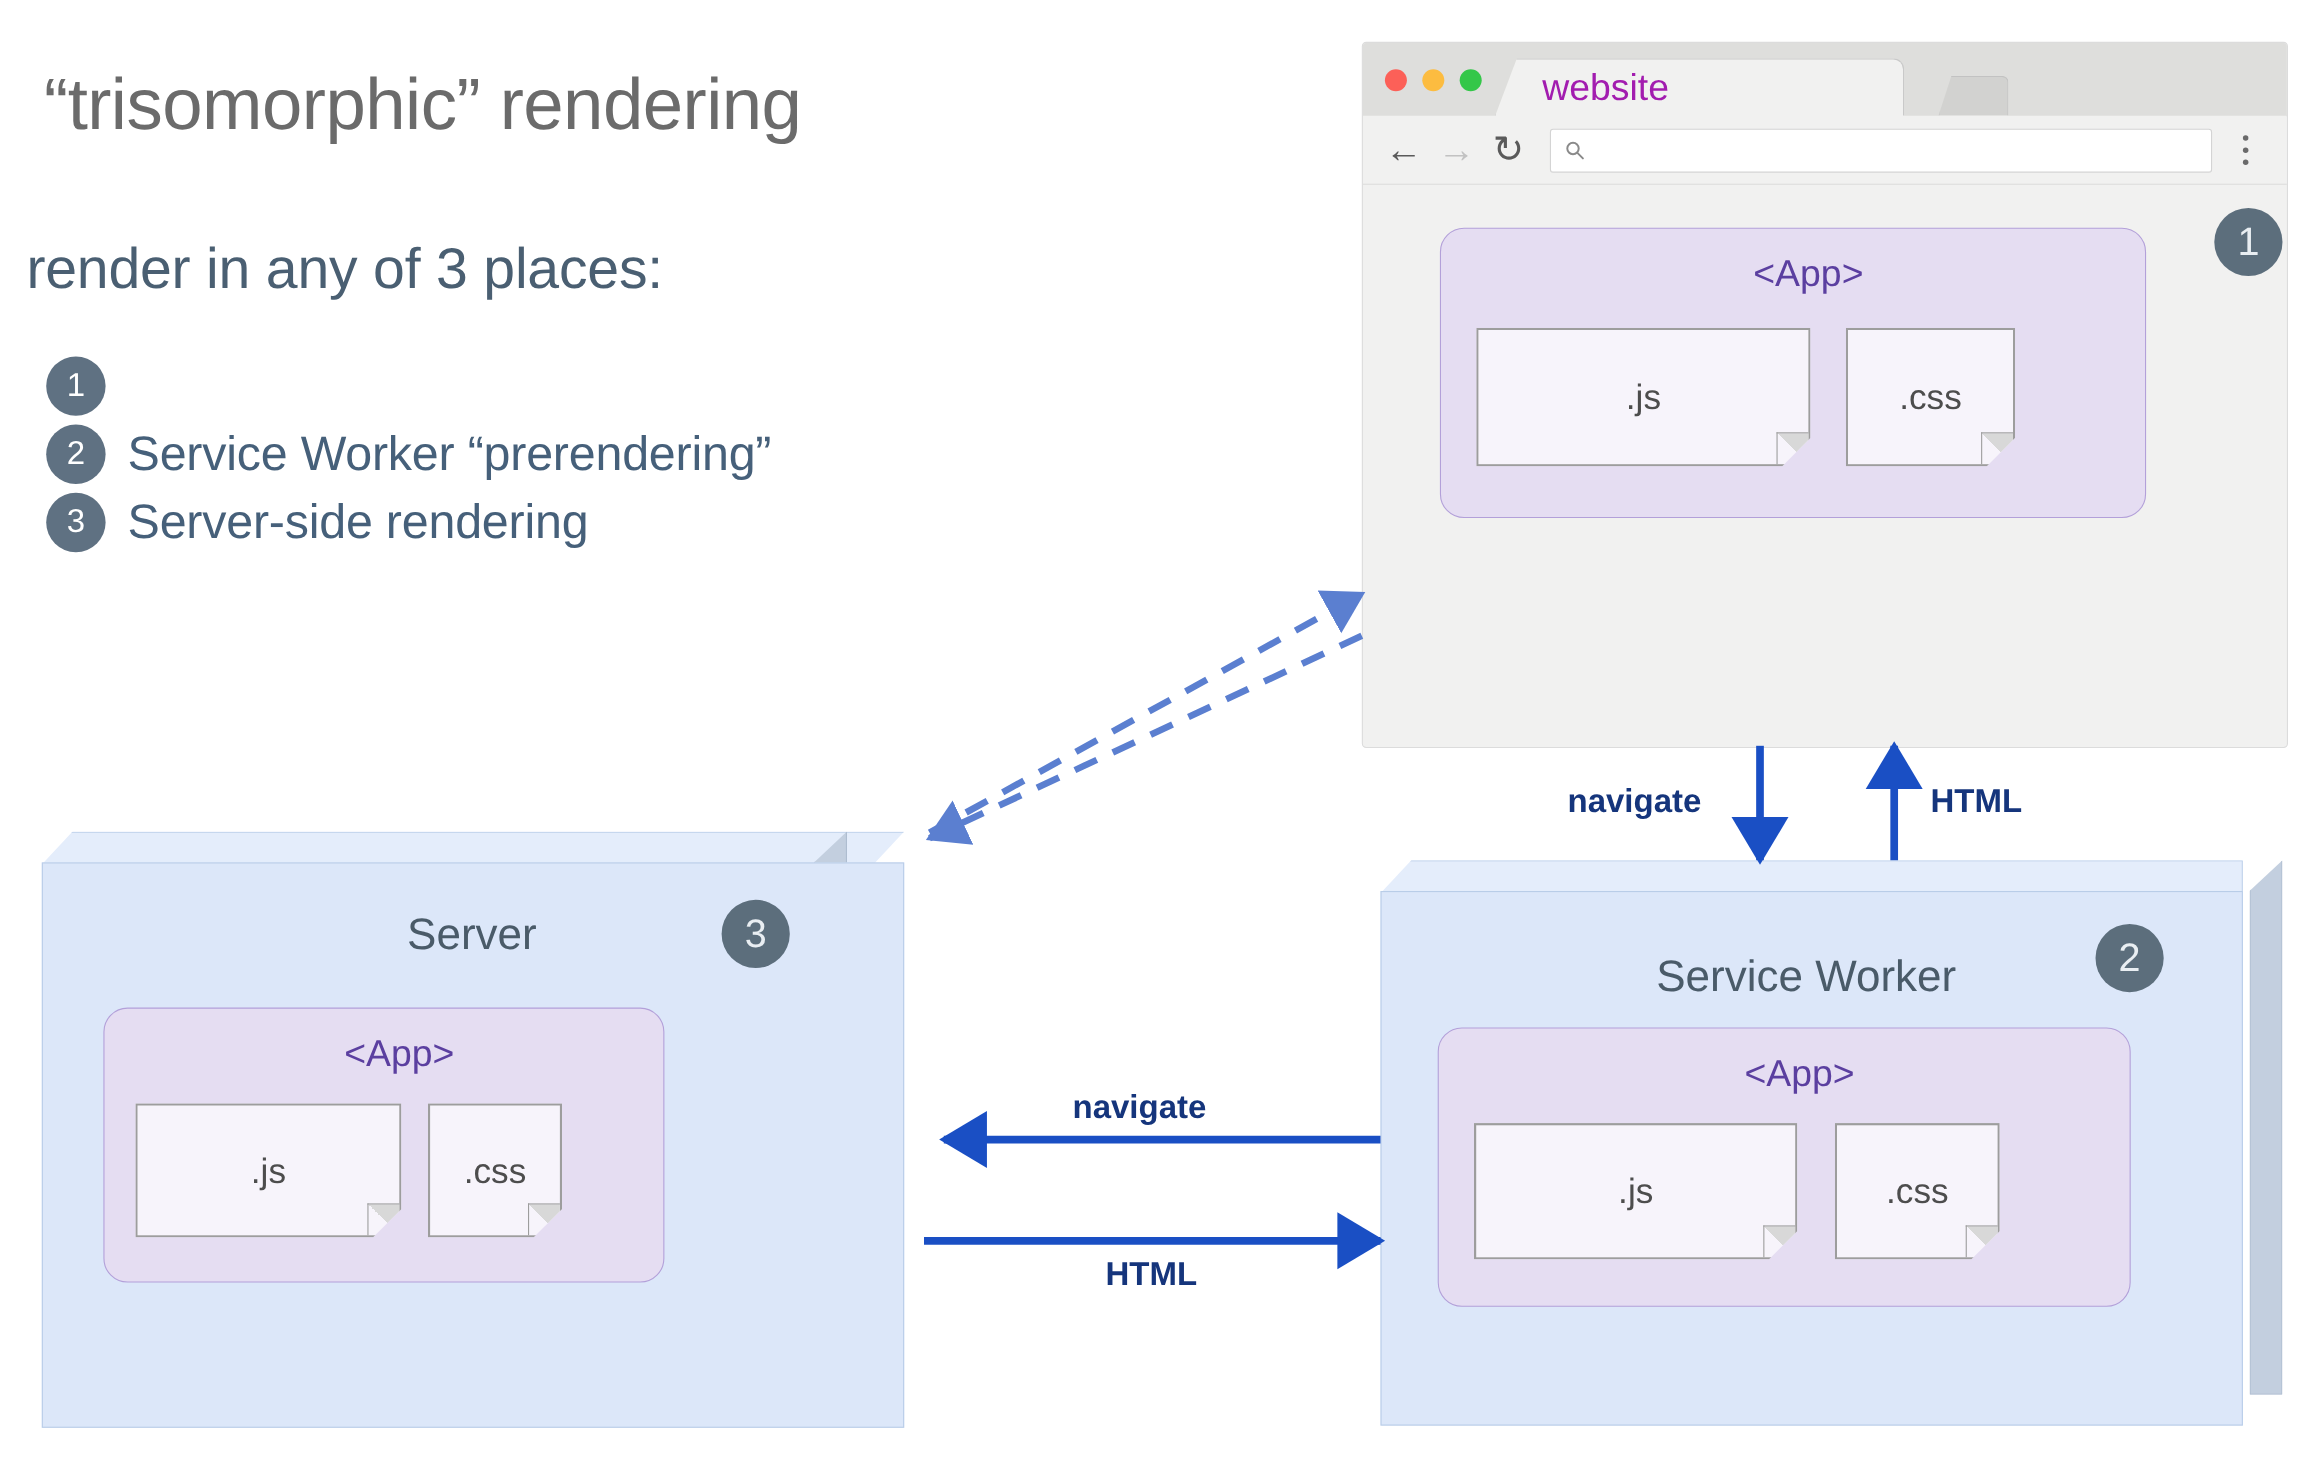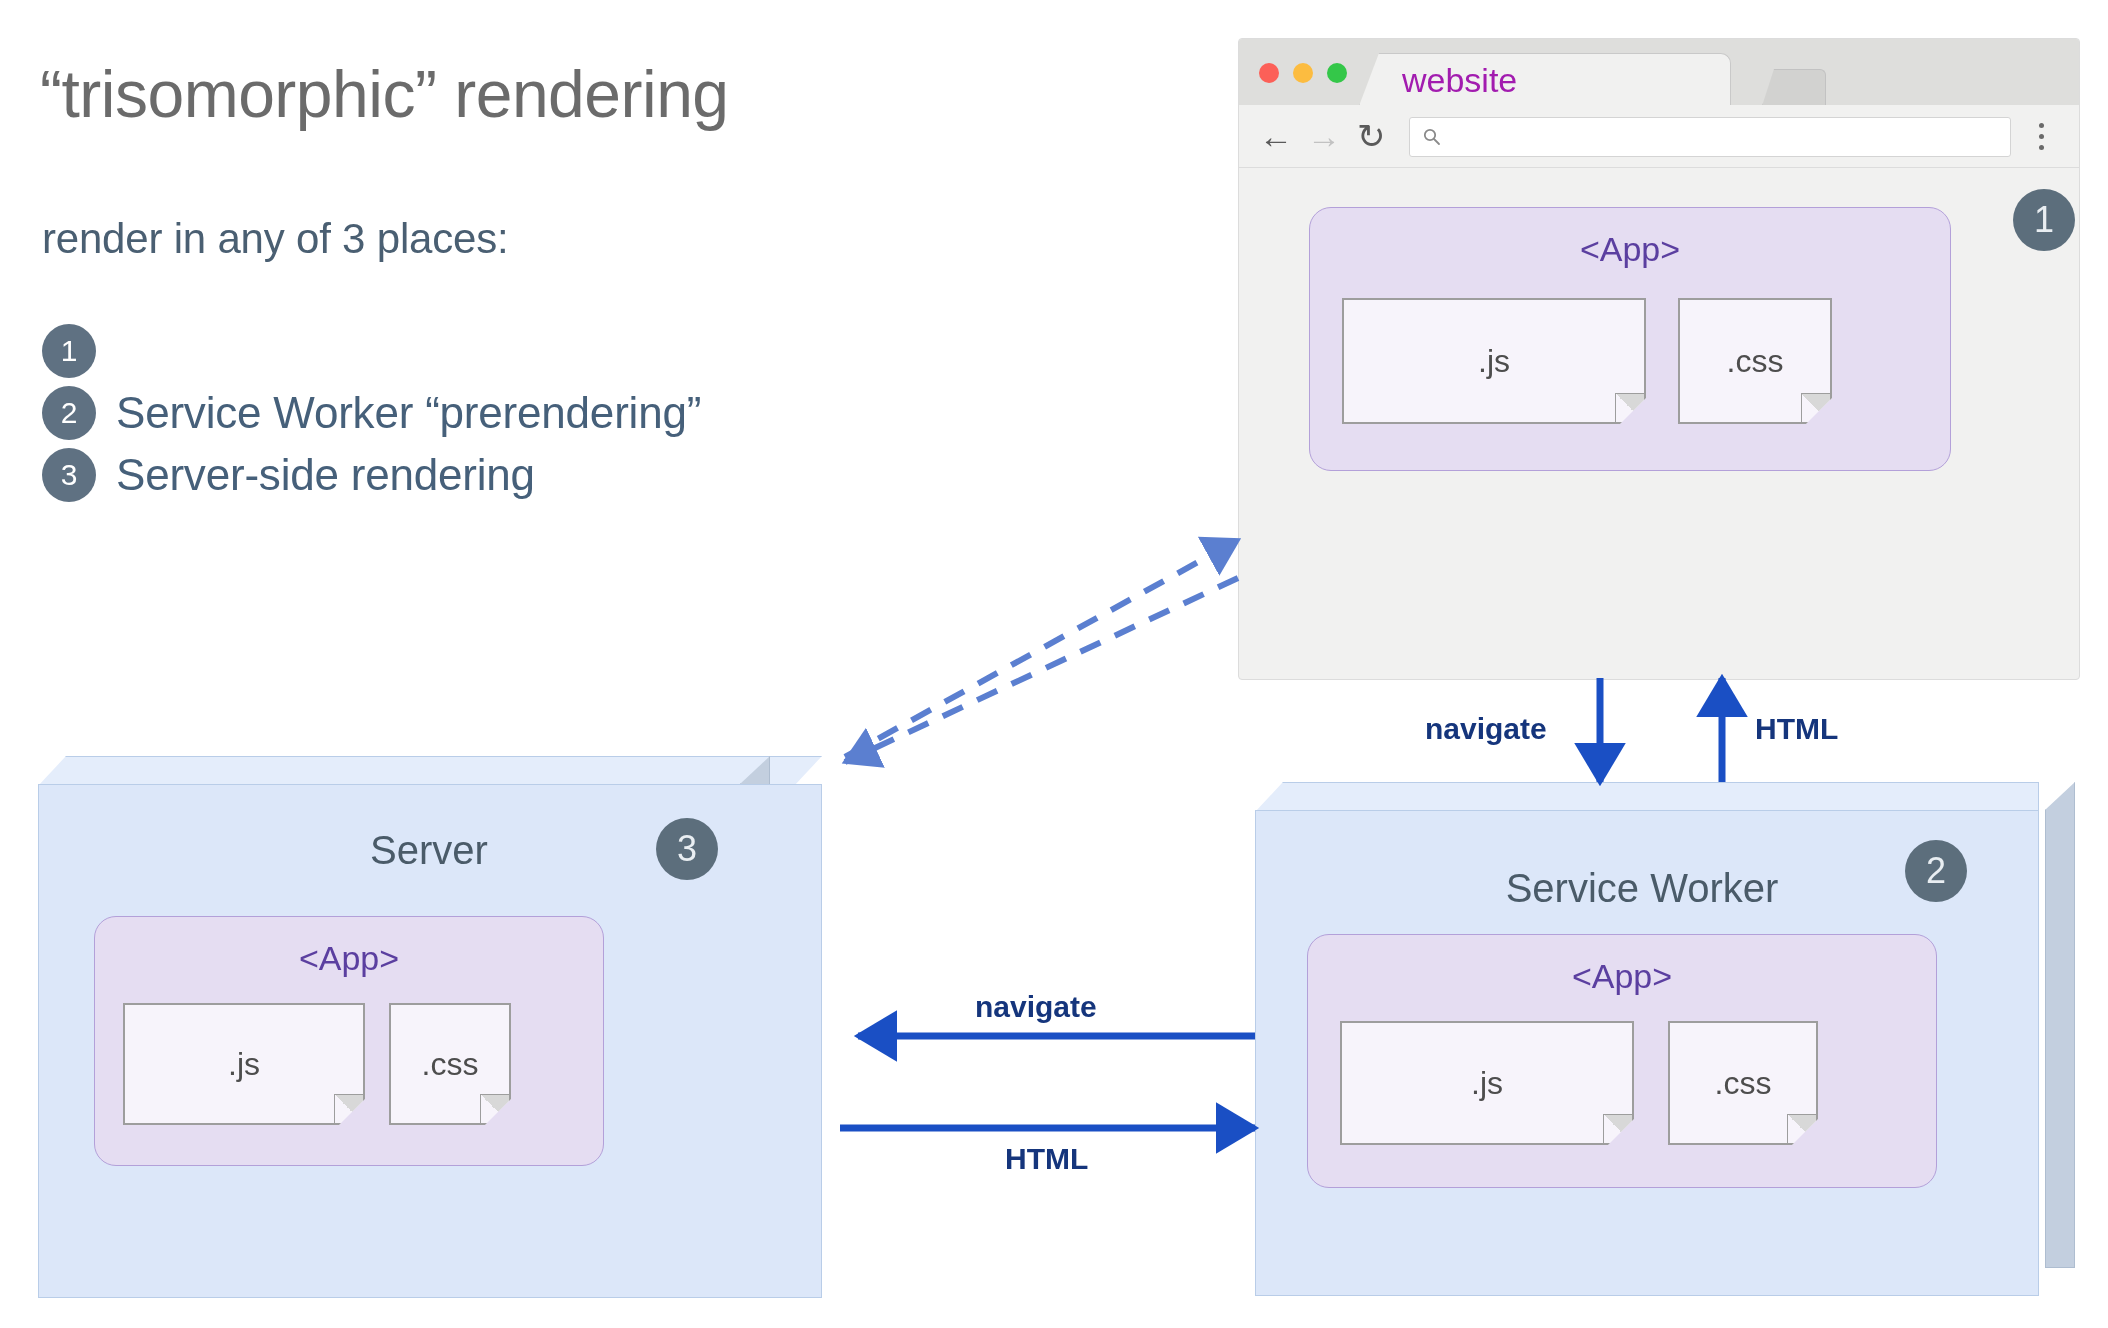--- a/index.html
+++ b/index.html
@@ -5,21 +5,21 @@
   html,body{margin:0;padding:0;background:#ffffff;}
   body{width:2108px;height:1328px;position:relative;overflow:hidden;
        font-family:"Liberation Sans","DejaVu Sans",sans-serif;
        -webkit-font-smoothing:antialiased;}
 
   .abs{position:absolute;}
 
   
   #title{left:40px;top:58px;width:980px;font-size:66px;color:#6b6b6b;
          letter-spacing:-.5px;line-height:1.1;white-space:nowrap;}
-  #subtitle{left:42px;top:215px;width:900px;font-size:42px;color:#4a5f72;
+  #subtitle{left:24px;top:215px;width:900px;font-size:52px;color:#4a5f72;
             letter-spacing:-.2px;white-space:nowrap;}
 
   .listrow{display:flex;align-items:center;height:62px;}
   #list{left:42px;top:320px;width:1000px;}
   .bullet{width:54px;height:54px;border-radius:50%;background:#5f7182;
           color:#ffffff;font-size:30px;display:flex;align-items:center;
           justify-content:center;flex:0 0 54px;margin-right:20px;}
   .listlabel{font-size:44px;color:#46607a;letter-spacing:-.2px;white-space:nowrap;}
 
   
@@ -59,21 +59,21 @@
   #kebab{position:absolute;left:800px;top:18px;width:6px;height:28px;}
   #kebab i{display:block;width:5px;height:5px;border-radius:50%;
            background:#6a6a6a;margin-bottom:6px;}
 
   #browser-badge{position:absolute;left:774px;top:150px;}
 
   
   .appbox{position:absolute;background:#e5ddf2;border:1px solid #b3a0d9;
           border-radius:22px;}
   .applabel{position:absolute;left:0;width:100%;text-align:center;
-            font-size:34px;color:#5b3fa0;}
+            font-size:34px;color:#5b3fa0;padding-left:14px;}
 
   
   .filecard{position:absolute;background:#f7f4fb;border:2px solid #9d9d9d;
             display:flex;align-items:center;justify-content:center;text-align:center;}
   .filecard.fold{border-bottom-right-radius:0;
       clip-path:polygon(0 0,100% 0,100% calc(100% - 26px),calc(100% - 26px) 100%,0 100%);}
   .filelabel{font-size:32px;color:#4d4d4d;}
   .foldtri{position:absolute;right:0;bottom:0;width:28px;height:28px;
            background:linear-gradient(225deg,#d8d8d8 0%,#d8d8d8 50%,transparent 50%);
            border-left:1px solid #9d9d9d;border-top:1px solid #9d9d9d;}

